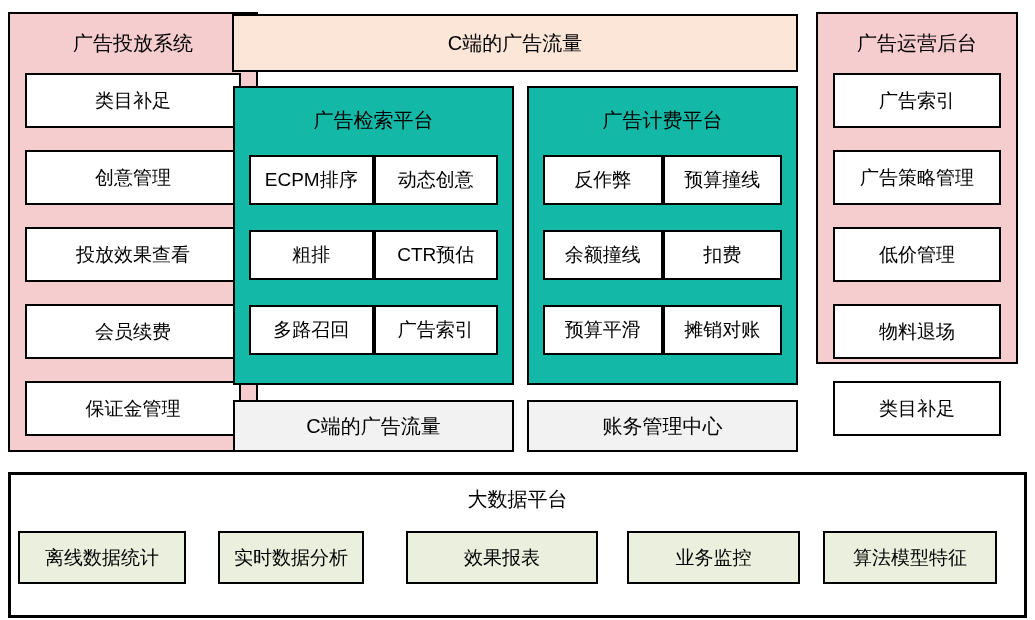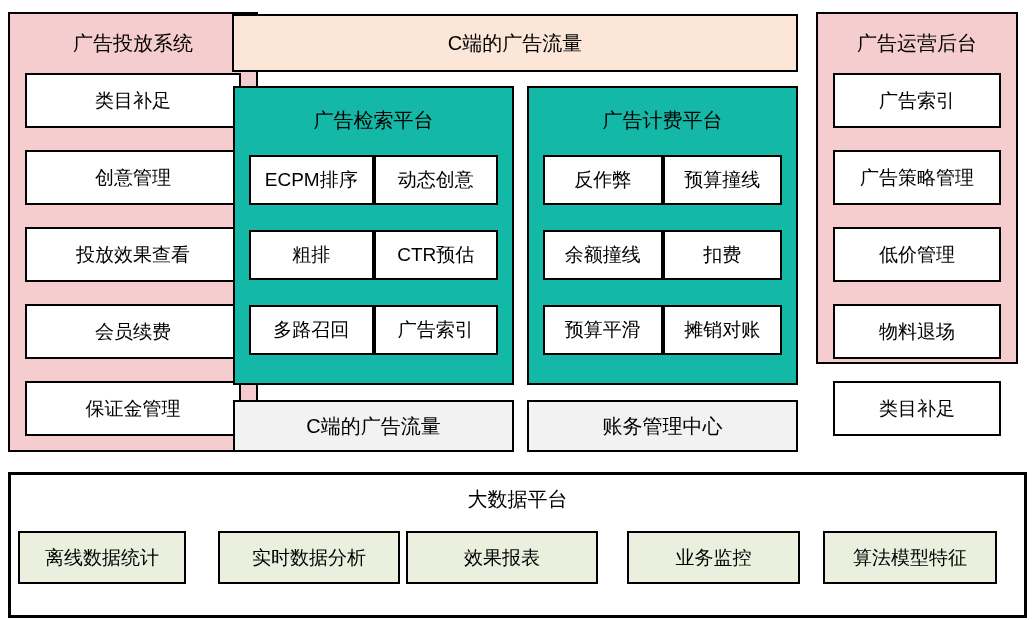--- a/index.html
+++ b/index.html
@@ -108,21 +108,21 @@
     background: #EAF0DD;
     border: 2px solid #000000;
     box-sizing: border-box;
     display: flex;
     align-items: center;
     justify-content: center;
     font-size: 19px;
     white-space: nowrap;
   }
   #gb1 { left: 7px;   width: 168px; }
-  #gb2 { left: 207px; width: 182px; }
+  #gb2 { left: 207px; width: 146px; }
   #gb3 { left: 395px; width: 192px; }
   #gb4 { left: 616px; width: 173px; }
   #gb5 { left: 812px; width: 174px; }
 </style>
 </head>
 <body>
 
 <div class="canvas">
 
   <section class="panel pink side-panel" id="left-panel">

